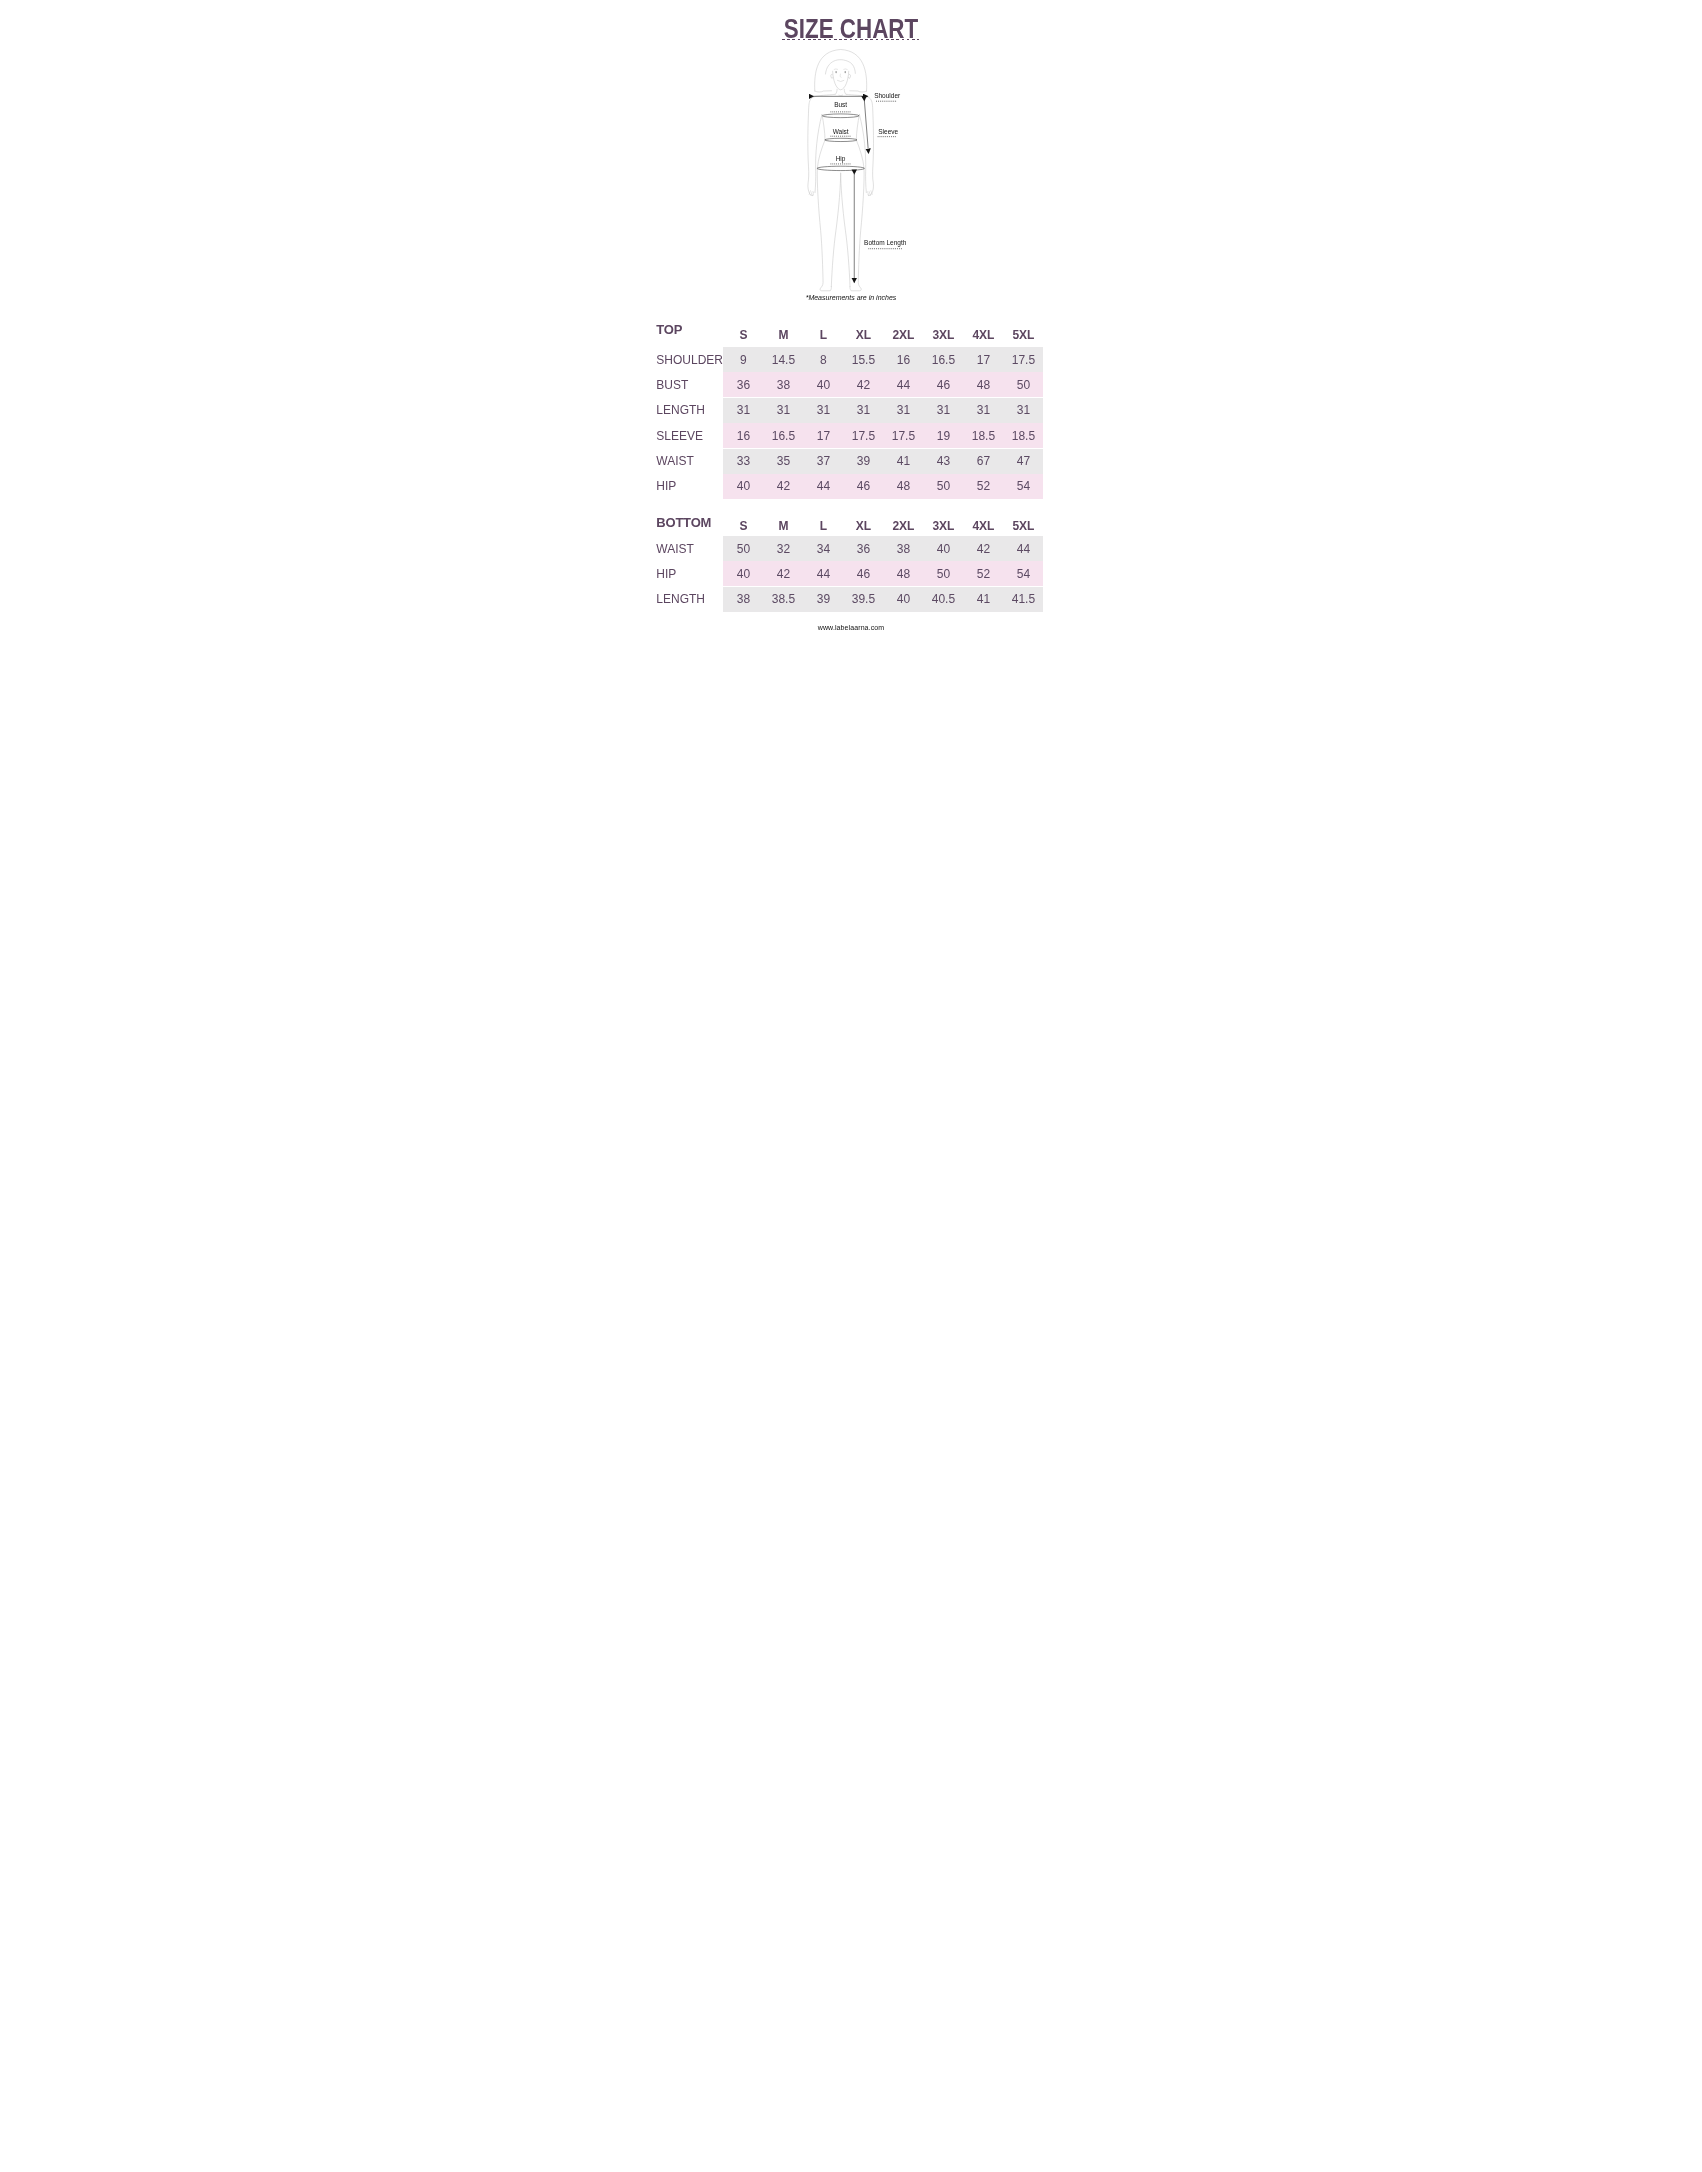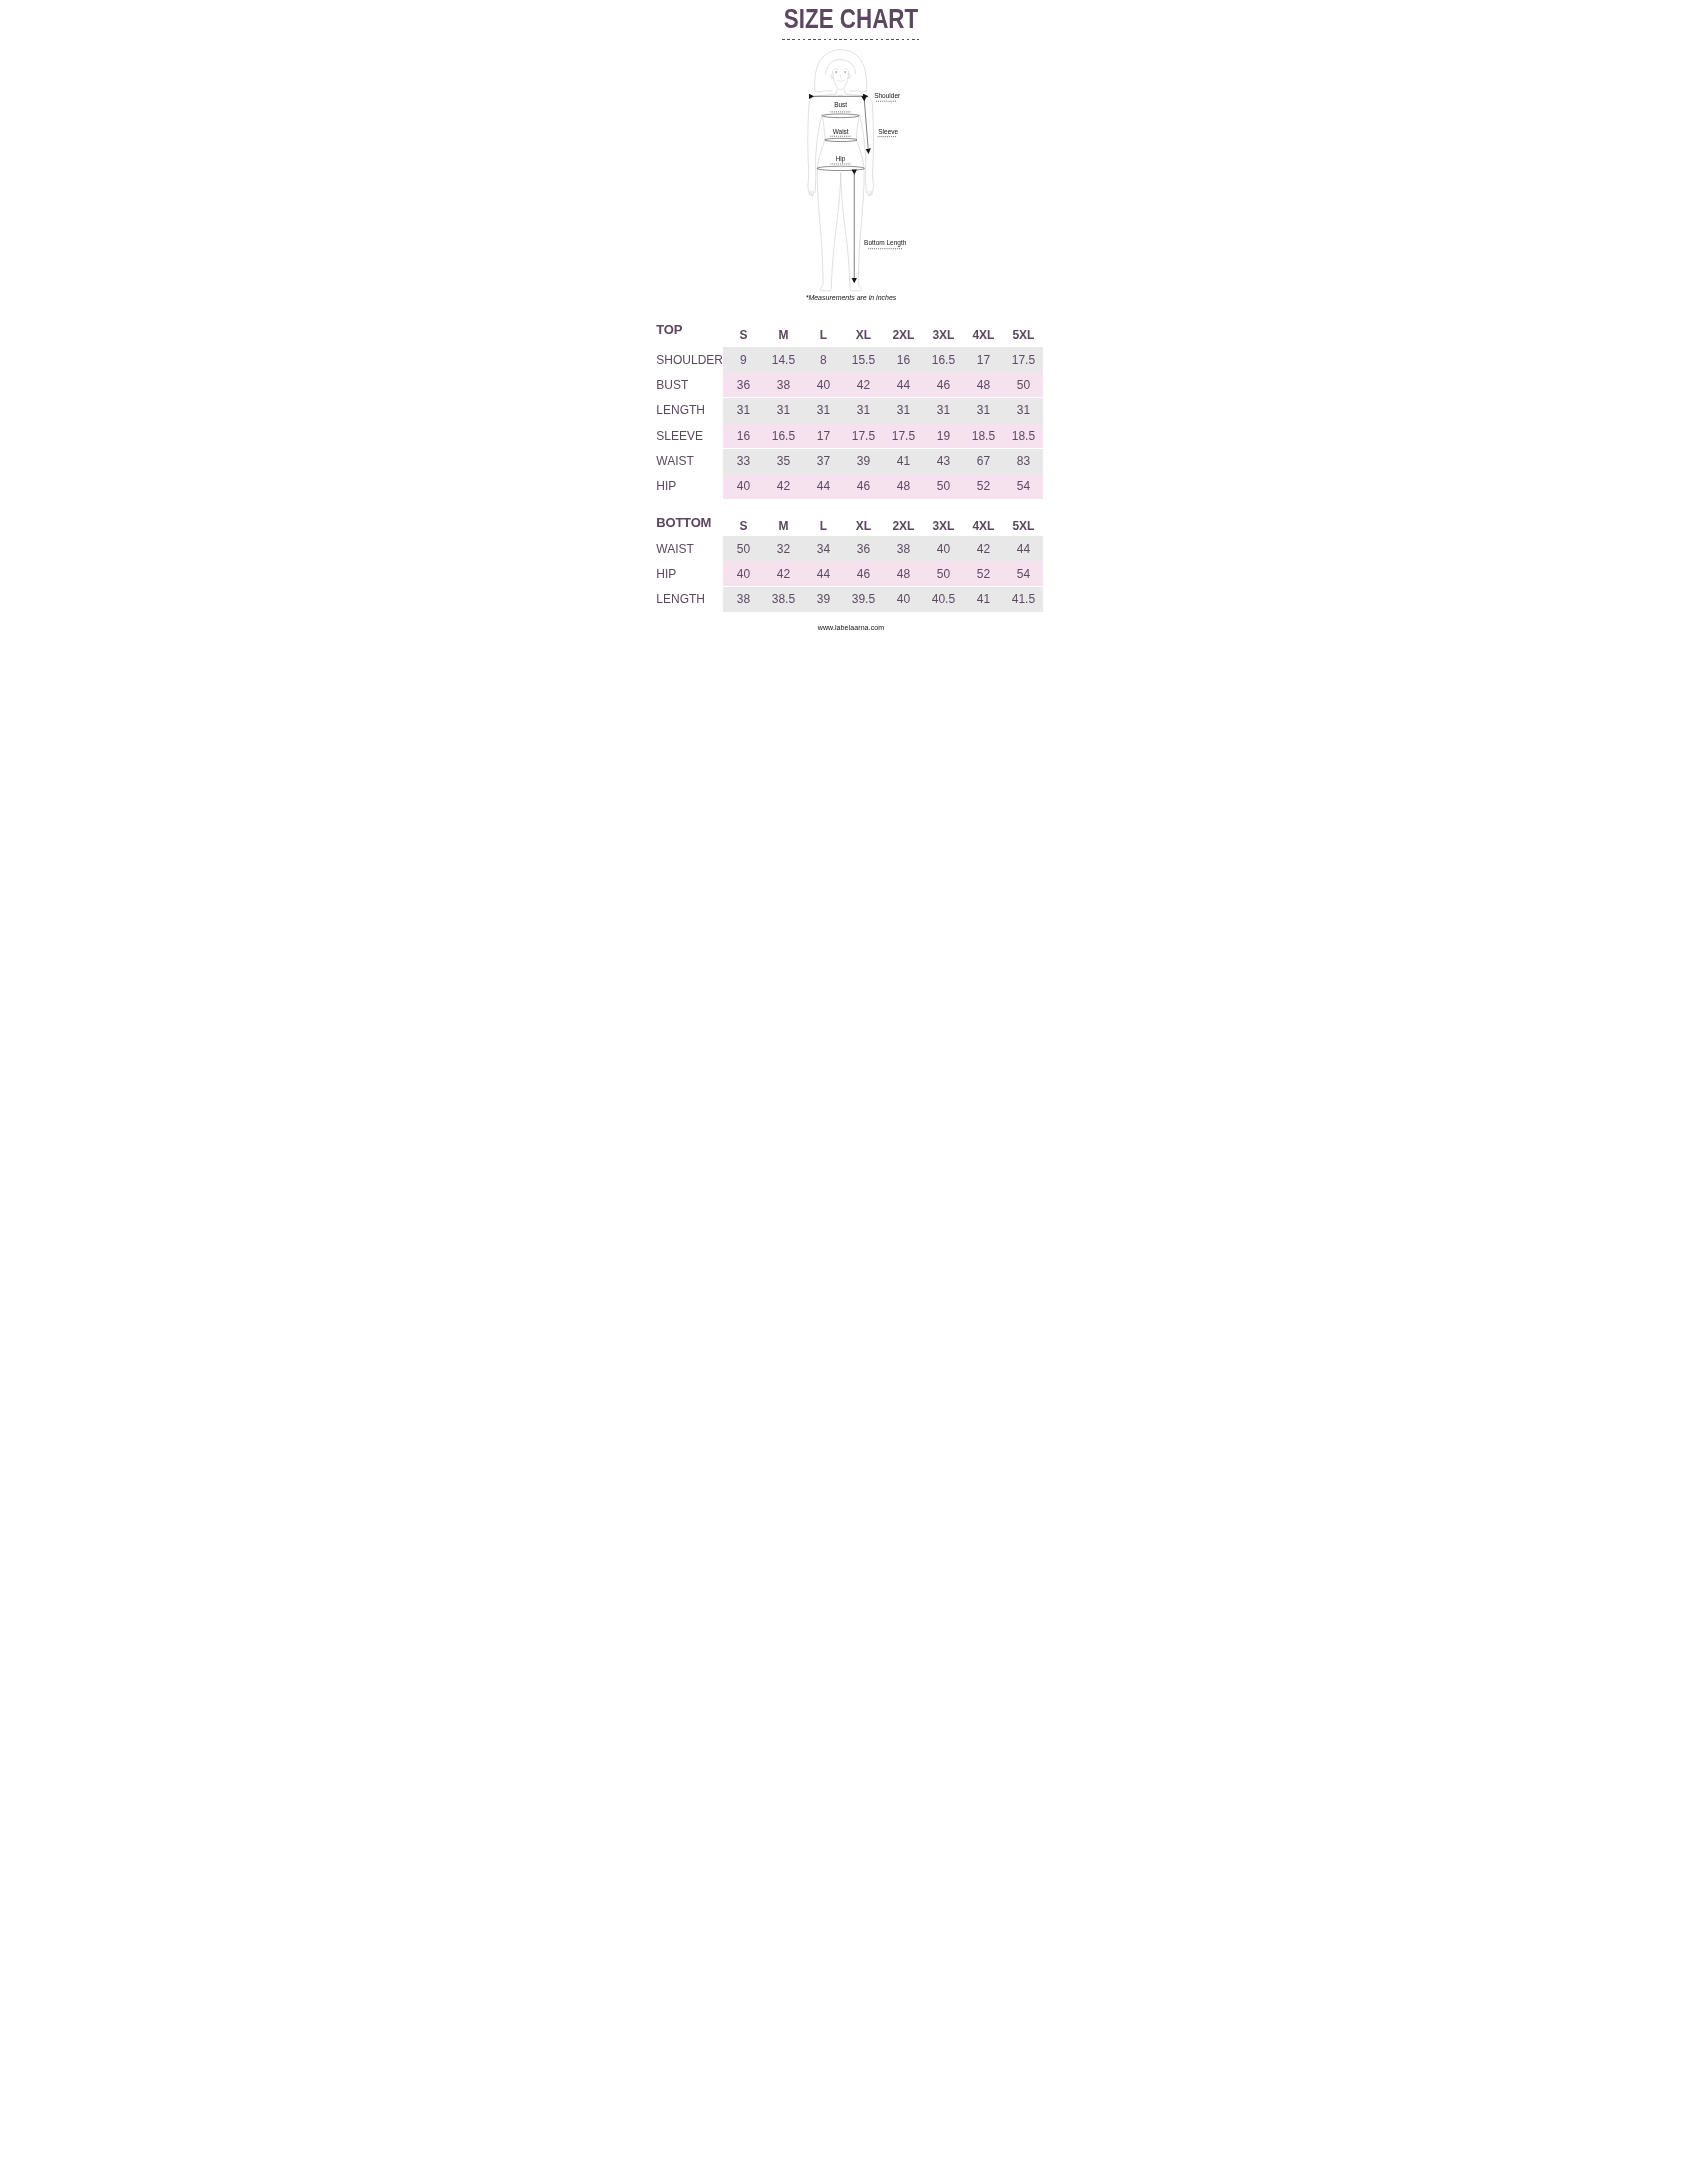--- a/index.html
+++ b/index.html
@@ -11,21 +11,21 @@
     --outline:#c6c6c6;
   }
   *{box-sizing:border-box;}
   html,body{margin:0;padding:0;background:#ffffff;}
   .page{
     position:relative;width:426px;height:643px;margin:0 auto;
     background:#fff;overflow:hidden;
     font-family:"Liberation Sans",sans-serif;
   }
   
-  .title-wrap{position:absolute;top:5px;left:0;width:100%;text-align:center;}
+  .title-wrap{position:absolute;top:15px;left:0;width:100%;text-align:center;}
   .title-wrap h1{
     margin:0;display:inline-block;font-size:28px;line-height:1;font-weight:800;
     color:var(--purple);letter-spacing:0;transform:scaleX(.8);transform-origin:center;
     white-space:nowrap;
   }
   .title-underline{
     position:absolute;top:39px;left:144px;width:137px;height:1.3px;
     background-image:repeating-linear-gradient(90deg,var(--purple) 0 2.6px,transparent 2.6px 5.2px);
   }
   
@@ -213,21 +213,21 @@
     <div class="t-row gray">
       <div class="t-label">WAIST</div>
       <div class="t-band">
         <span>33</span>
         <span>35</span>
         <span>37</span>
         <span>39</span>
         <span>41</span>
         <span>43</span>
         <span>67</span>
-        <span>83</span>
+        <span>47</span>
       </div>
     </div>
 
     <div class="t-row pink">
       <div class="t-label">HIP</div>
       <div class="t-band">
         <span>40</span>
         <span>42</span>
         <span>44</span>
         <span>46</span>

